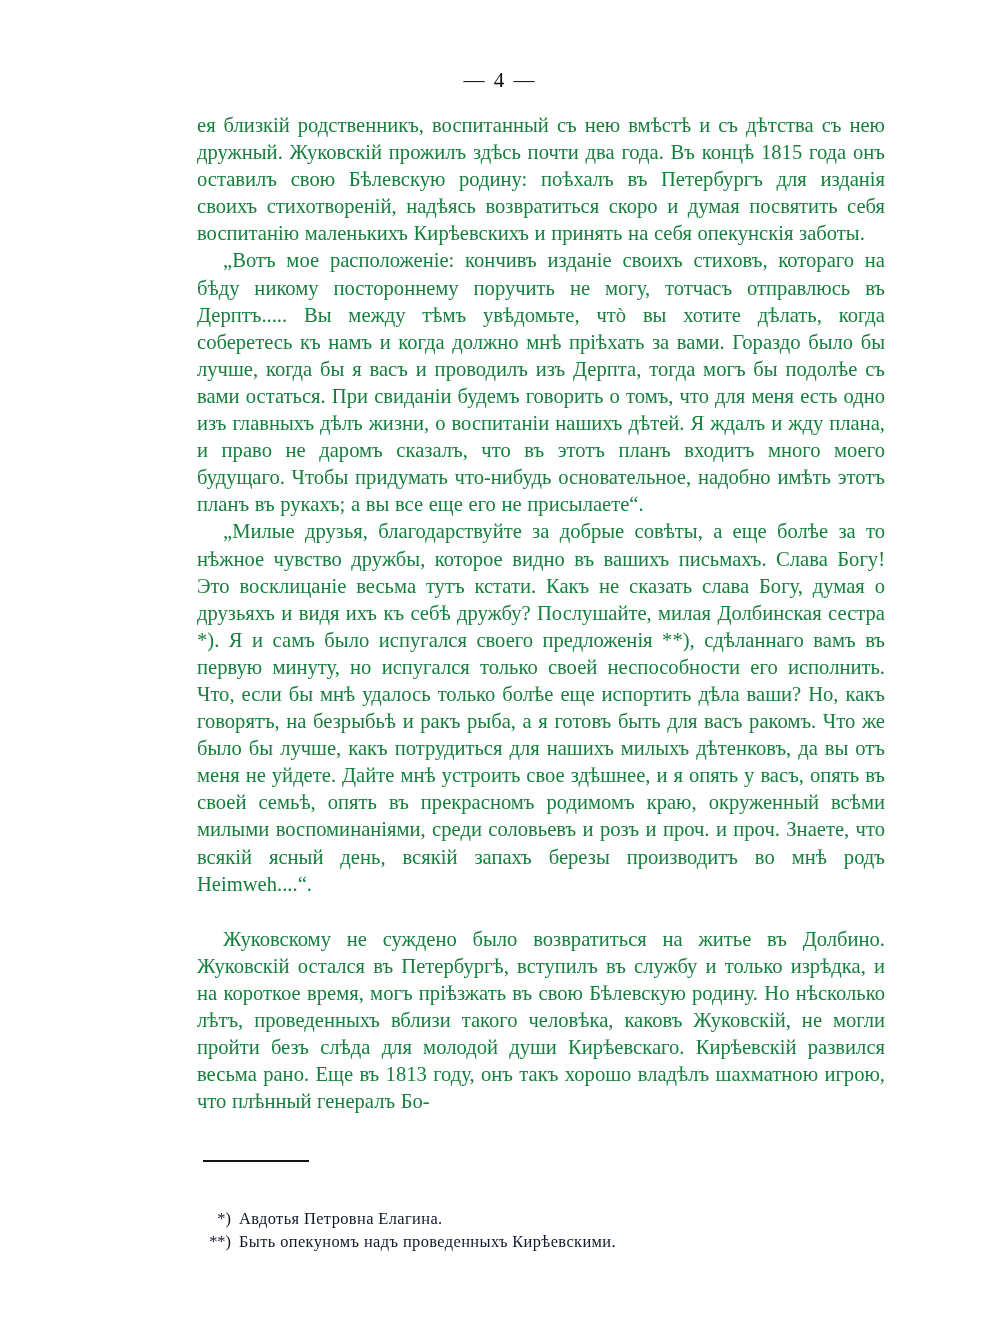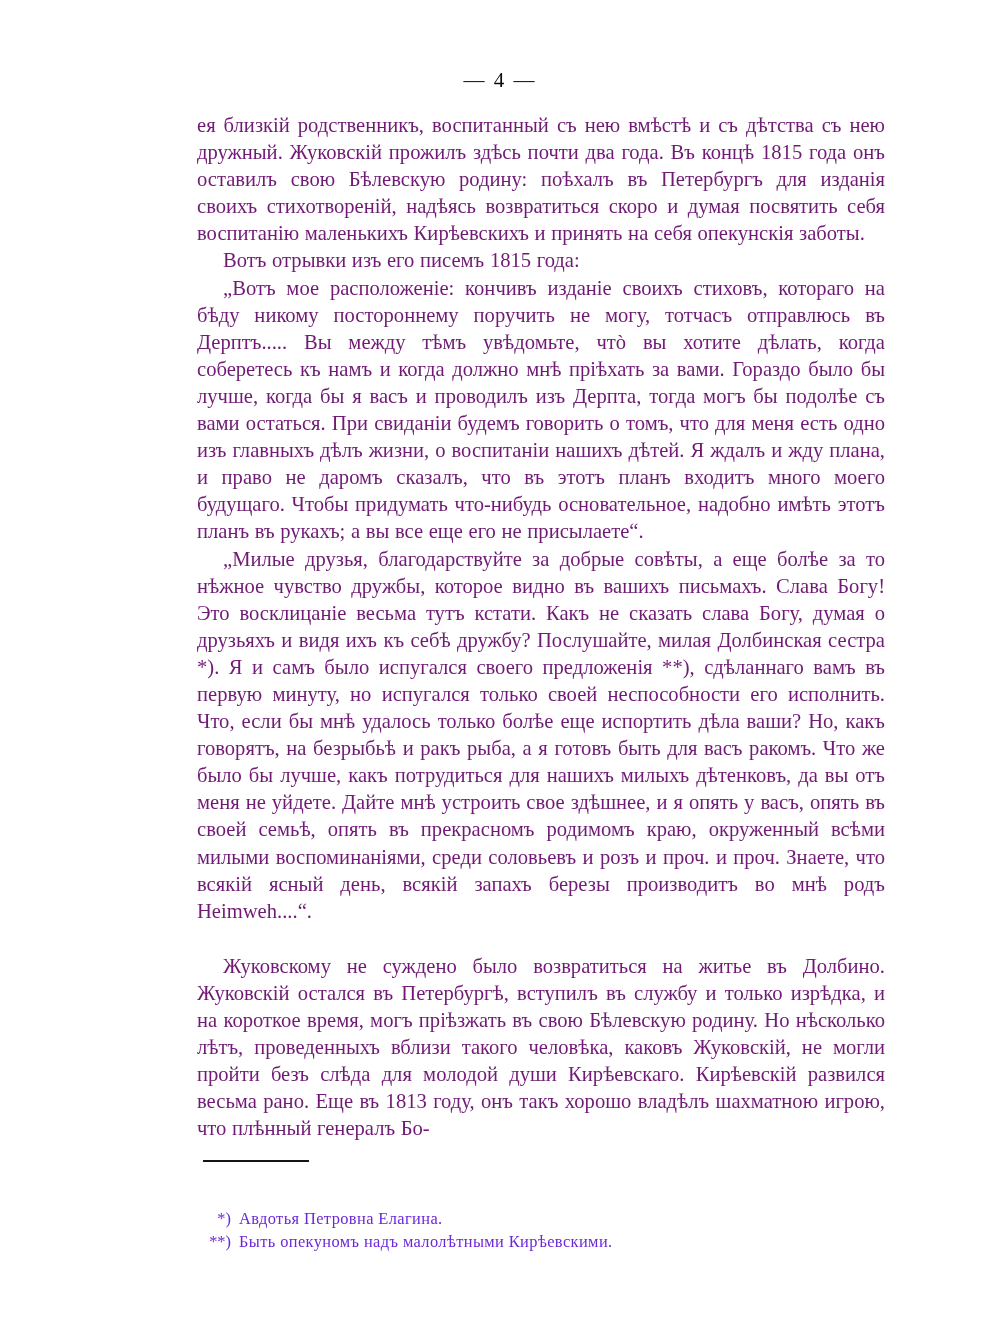--- a/index.html
+++ b/index.html
@@ -40,21 +40,21 @@
     left: 197px;
     width: 688px;
   }
 
   .para {
     margin: 0;
     font-size: 20.6px;
     line-height: 27.1px;
     text-align: justify;
     text-align-last: left;
-    color: #701a75;
+    color: #15803d;
     word-spacing: 0.5px;
   }
 
   .para.indent {
     text-indent: 26px;
   }
 
   .para.gap-before {
     margin-top: 28px;
   }
@@ -78,21 +78,21 @@
     position: absolute;
     top: 1207px;
     left: 197px;
     width: 688px;
   }
 
   .footnote {
     margin: 0;
     font-size: 16.4px;
     line-height: 23px;
-    color: #6d28d9;
+    color: #0f172a;
     white-space: nowrap;
   }
 
   .footnote .fn-marker {
     display: inline-block;
     min-width: 34px;
     text-align: right;
     padding-right: 8px;
   }
 
@@ -109,37 +109,36 @@
 <body>
 
 <div class="page">
 
   <div class="page-header">— 4 —</div>
 
   <div class="textblock">
 
     <p class="para ragged-last">ея близкій родственникъ, воспитанный съ нею вмѣстѣ и съ дѣтства съ нею дружный. Жуковскій прожилъ здѣсь почти два года. Въ концѣ 1815 года онъ оставилъ свою Бѣлевскую родину: поѣхалъ въ Петербургъ для изданія своихъ стихотвореній, надѣясь возвратиться скоро и думая посвятить себя воспитанію маленькихъ Кирѣевскихъ и принять на себя опекунскія заботы.</p>
 
-    <p class="para indent ragged-last">Вотъ отрывки изъ его писемъ 1815 года:</p>
 
     <p class="para indent ragged-last">„Вотъ мое расположеніе: кончивъ изданіе своихъ стиховъ, котораго на бѣду никому постороннему поручить не могу, тотчасъ отправлюсь въ Дерптъ..... Вы между тѣмъ увѣдомьте, чтò вы хотите дѣлать, когда соберетесь къ намъ и когда должно мнѣ пріѣхать за вами. Гораздо было бы лучше, когда бы я васъ и проводилъ изъ Дерпта, тогда могъ бы подолѣе съ вами остаться. При свиданіи будемъ говорить о томъ, что для меня есть одно изъ главныхъ дѣлъ жизни, о воспитаніи нашихъ дѣтей. Я ждалъ и жду плана, и право не даромъ сказалъ, что въ этотъ планъ входитъ много моего будущаго. Чтобы придумать что-нибудь основательное, надобно имѣть этотъ планъ въ рукахъ; а вы все еще его не присылаете“.</p>
 
     <p class="para indent ragged-last">„Милые друзья, благодарствуйте за добрые совѣты, а еще болѣе за то нѣжное чувство дружбы, которое видно въ вашихъ письмахъ. Слава Богу! Это восклицаніе весьма тутъ кстати. Какъ не сказать слава Богу, думая о друзьяхъ и видя ихъ къ себѣ дружбу? Послушайте, милая Долбинская сестра *). Я и самъ было испугался своего предложенія **), сдѣланнаго вамъ въ первую минуту, но испугался только своей неспособности его исполнить. Что, если бы мнѣ удалось только болѣе еще испортить дѣла ваши? Но, какъ говорятъ, на безрыбьѣ и ракъ рыба, а я готовъ быть для васъ ракомъ. Что же было бы лучше, какъ потрудиться для нашихъ милыхъ дѣтенковъ, да вы отъ меня не уйдете. Дайте мнѣ устроить свое здѣшнее, и я опять у васъ, опять въ своей семьѣ, опять въ прекрасномъ родимомъ краю, окруженный всѣми милыми воспоминаніями, среди соловьевъ и розъ и проч. и проч. Знаете, что всякій ясный день, всякій запахъ березы производитъ во мнѣ родъ Heimweh....“.</p>
 
     <p class="para indent gap-before ragged-last">Жуковскому не суждено было возвратиться на житье въ Долбино. Жуковскій остался въ Петербургѣ, вступилъ въ службу и только изрѣдка, и на короткое время, могъ пріѣзжать въ свою Бѣлевскую родину. Но нѣсколько лѣтъ, проведенныхъ вблизи такого человѣка, каковъ Жуковскій, не могли пройти безъ слѣда для молодой души Кирѣевскаго. Кирѣевскій развился весьма рано. Еще въ 1813 году, онъ такъ хорошо владѣлъ шахматною игрою, что плѣнный генералъ Бо-</p>
 
   </div>
 
   <div class="footnote-rule"></div>
 
   <div class="footnotes">
 
     <p class="footnote">
       <span class="fn-marker">*)</span><span class="fn-text">Авдотья Петровна Елагина.</span>
     </p>
 
     <p class="footnote">
-      <span class="fn-marker">**)</span><span class="fn-text">Быть опекуномъ надъ малолѣтными Кирѣевскими.</span>
+      <span class="fn-marker">**)</span><span class="fn-text">Быть опекуномъ надъ проведенныхъ Кирѣевскими.</span>
     </p>
 
   </div>
 
 </div>
 
 </body></html>

